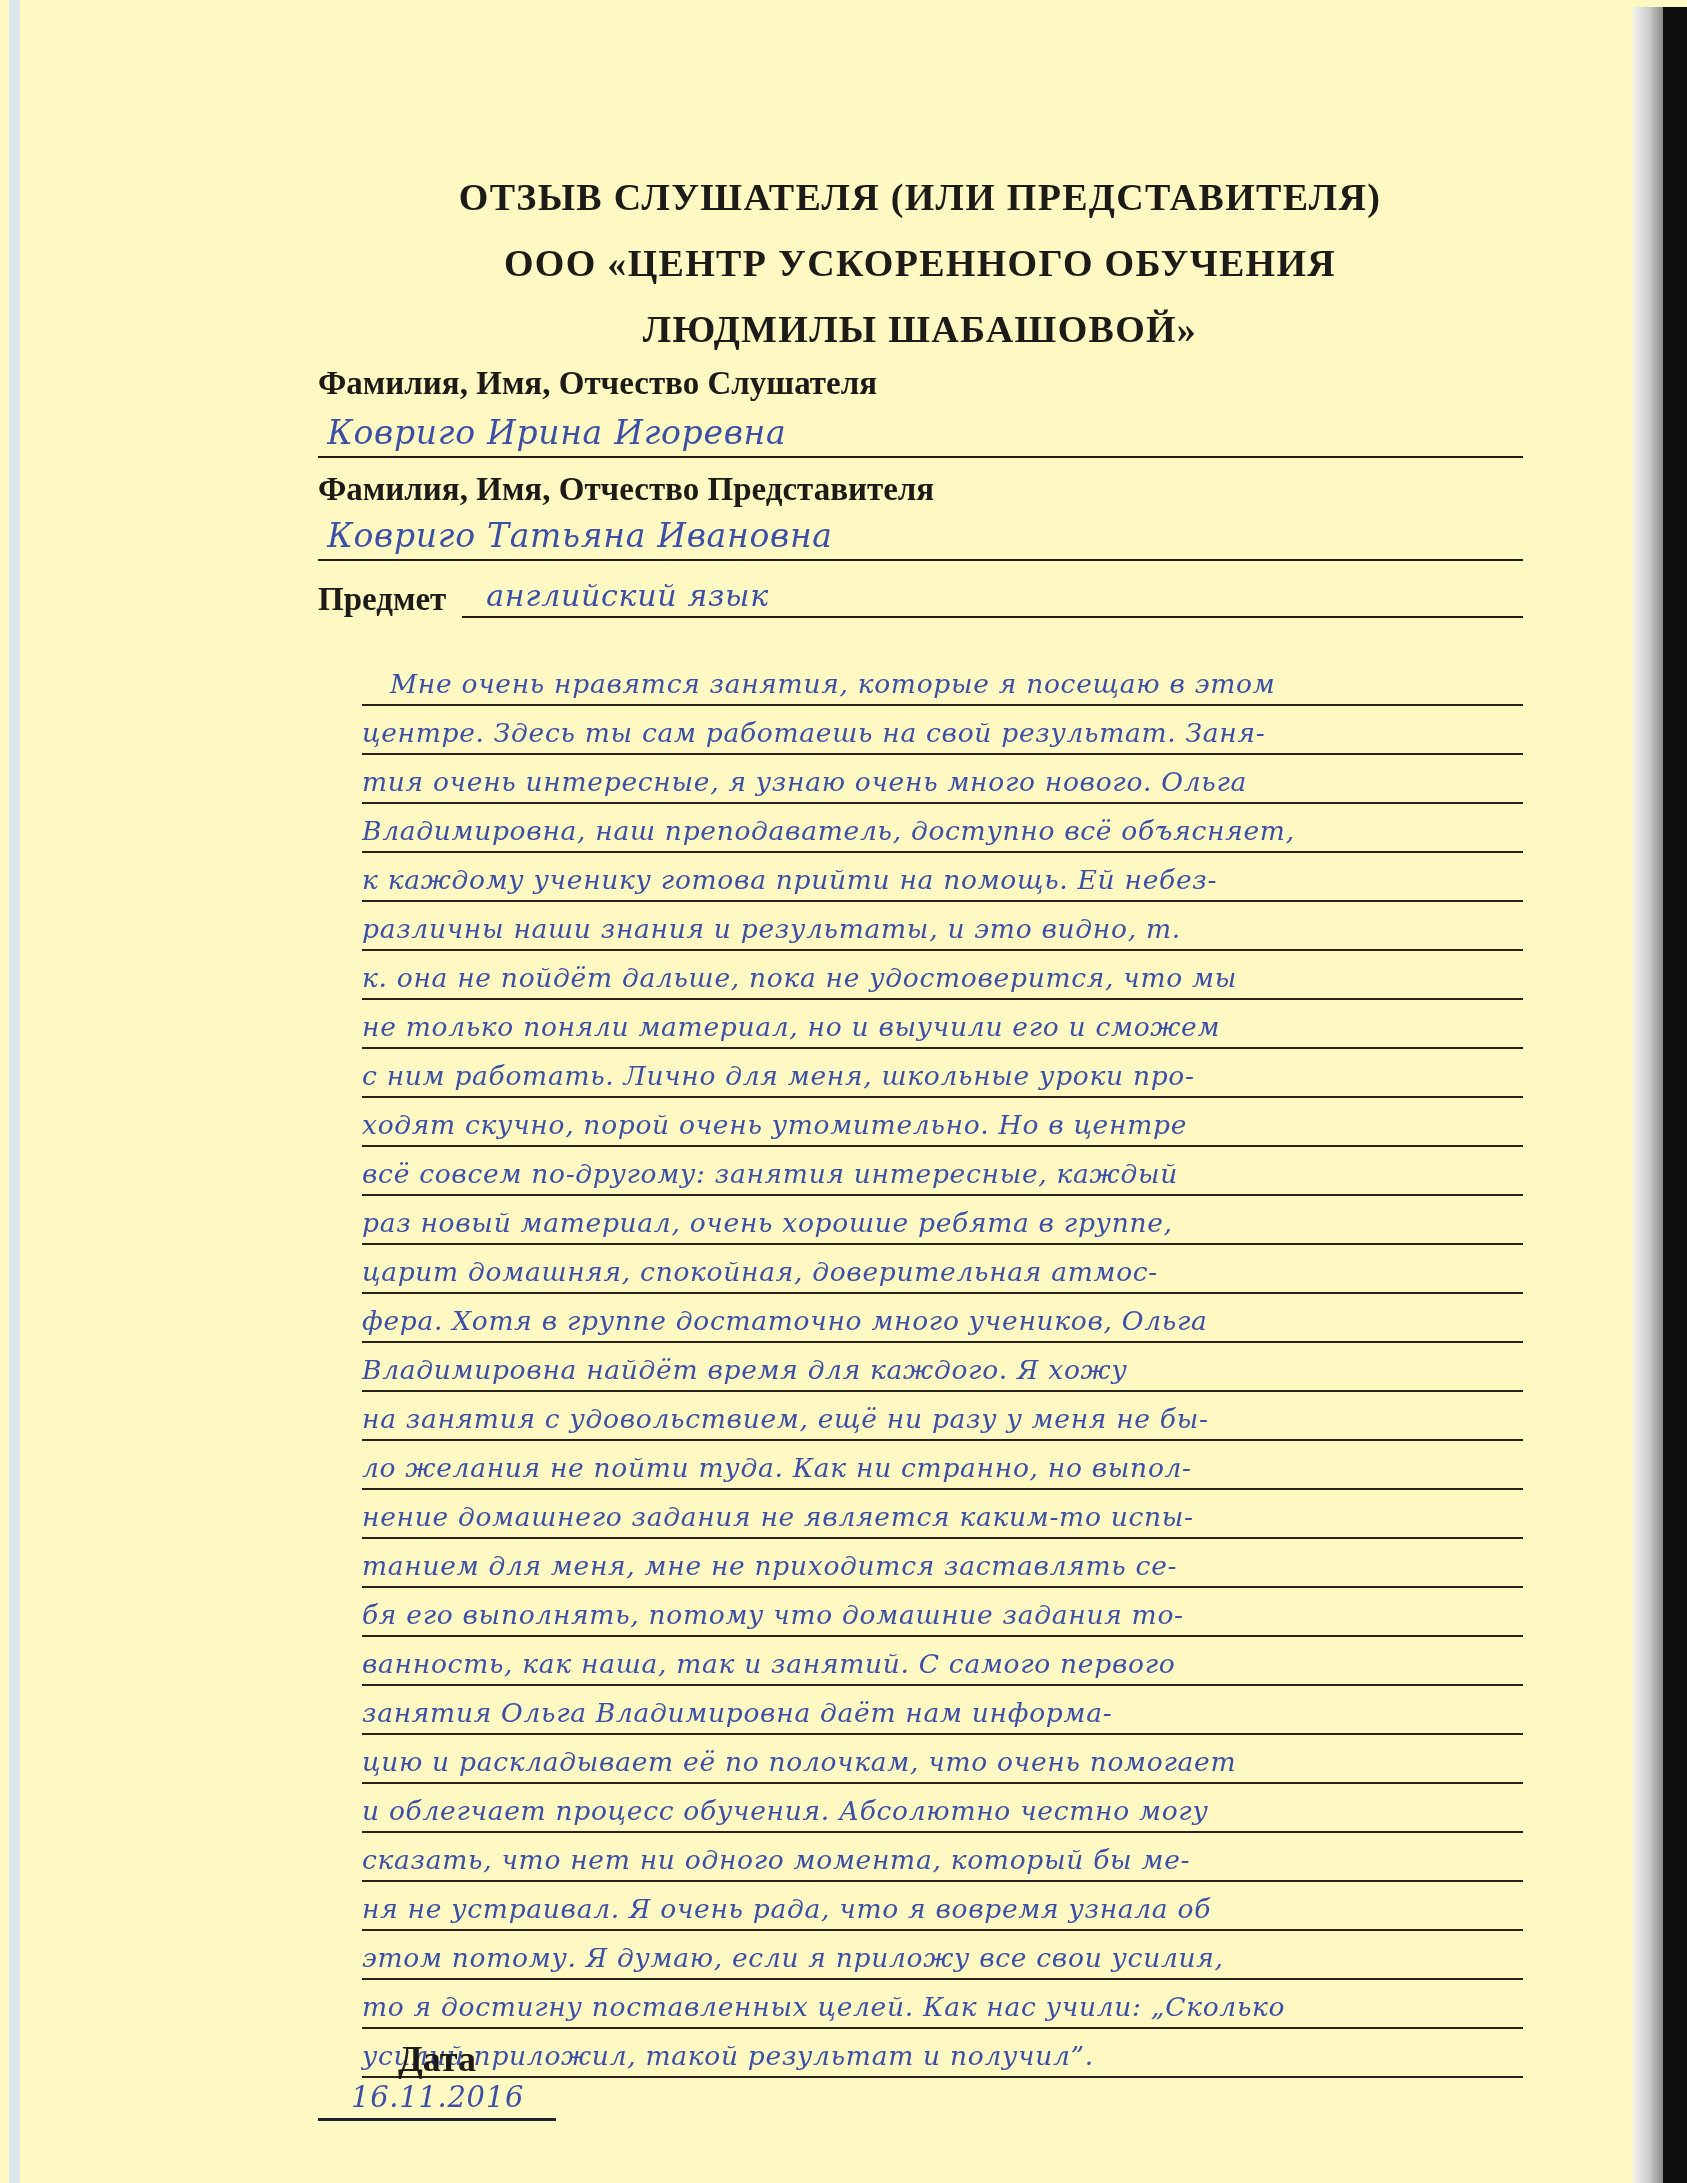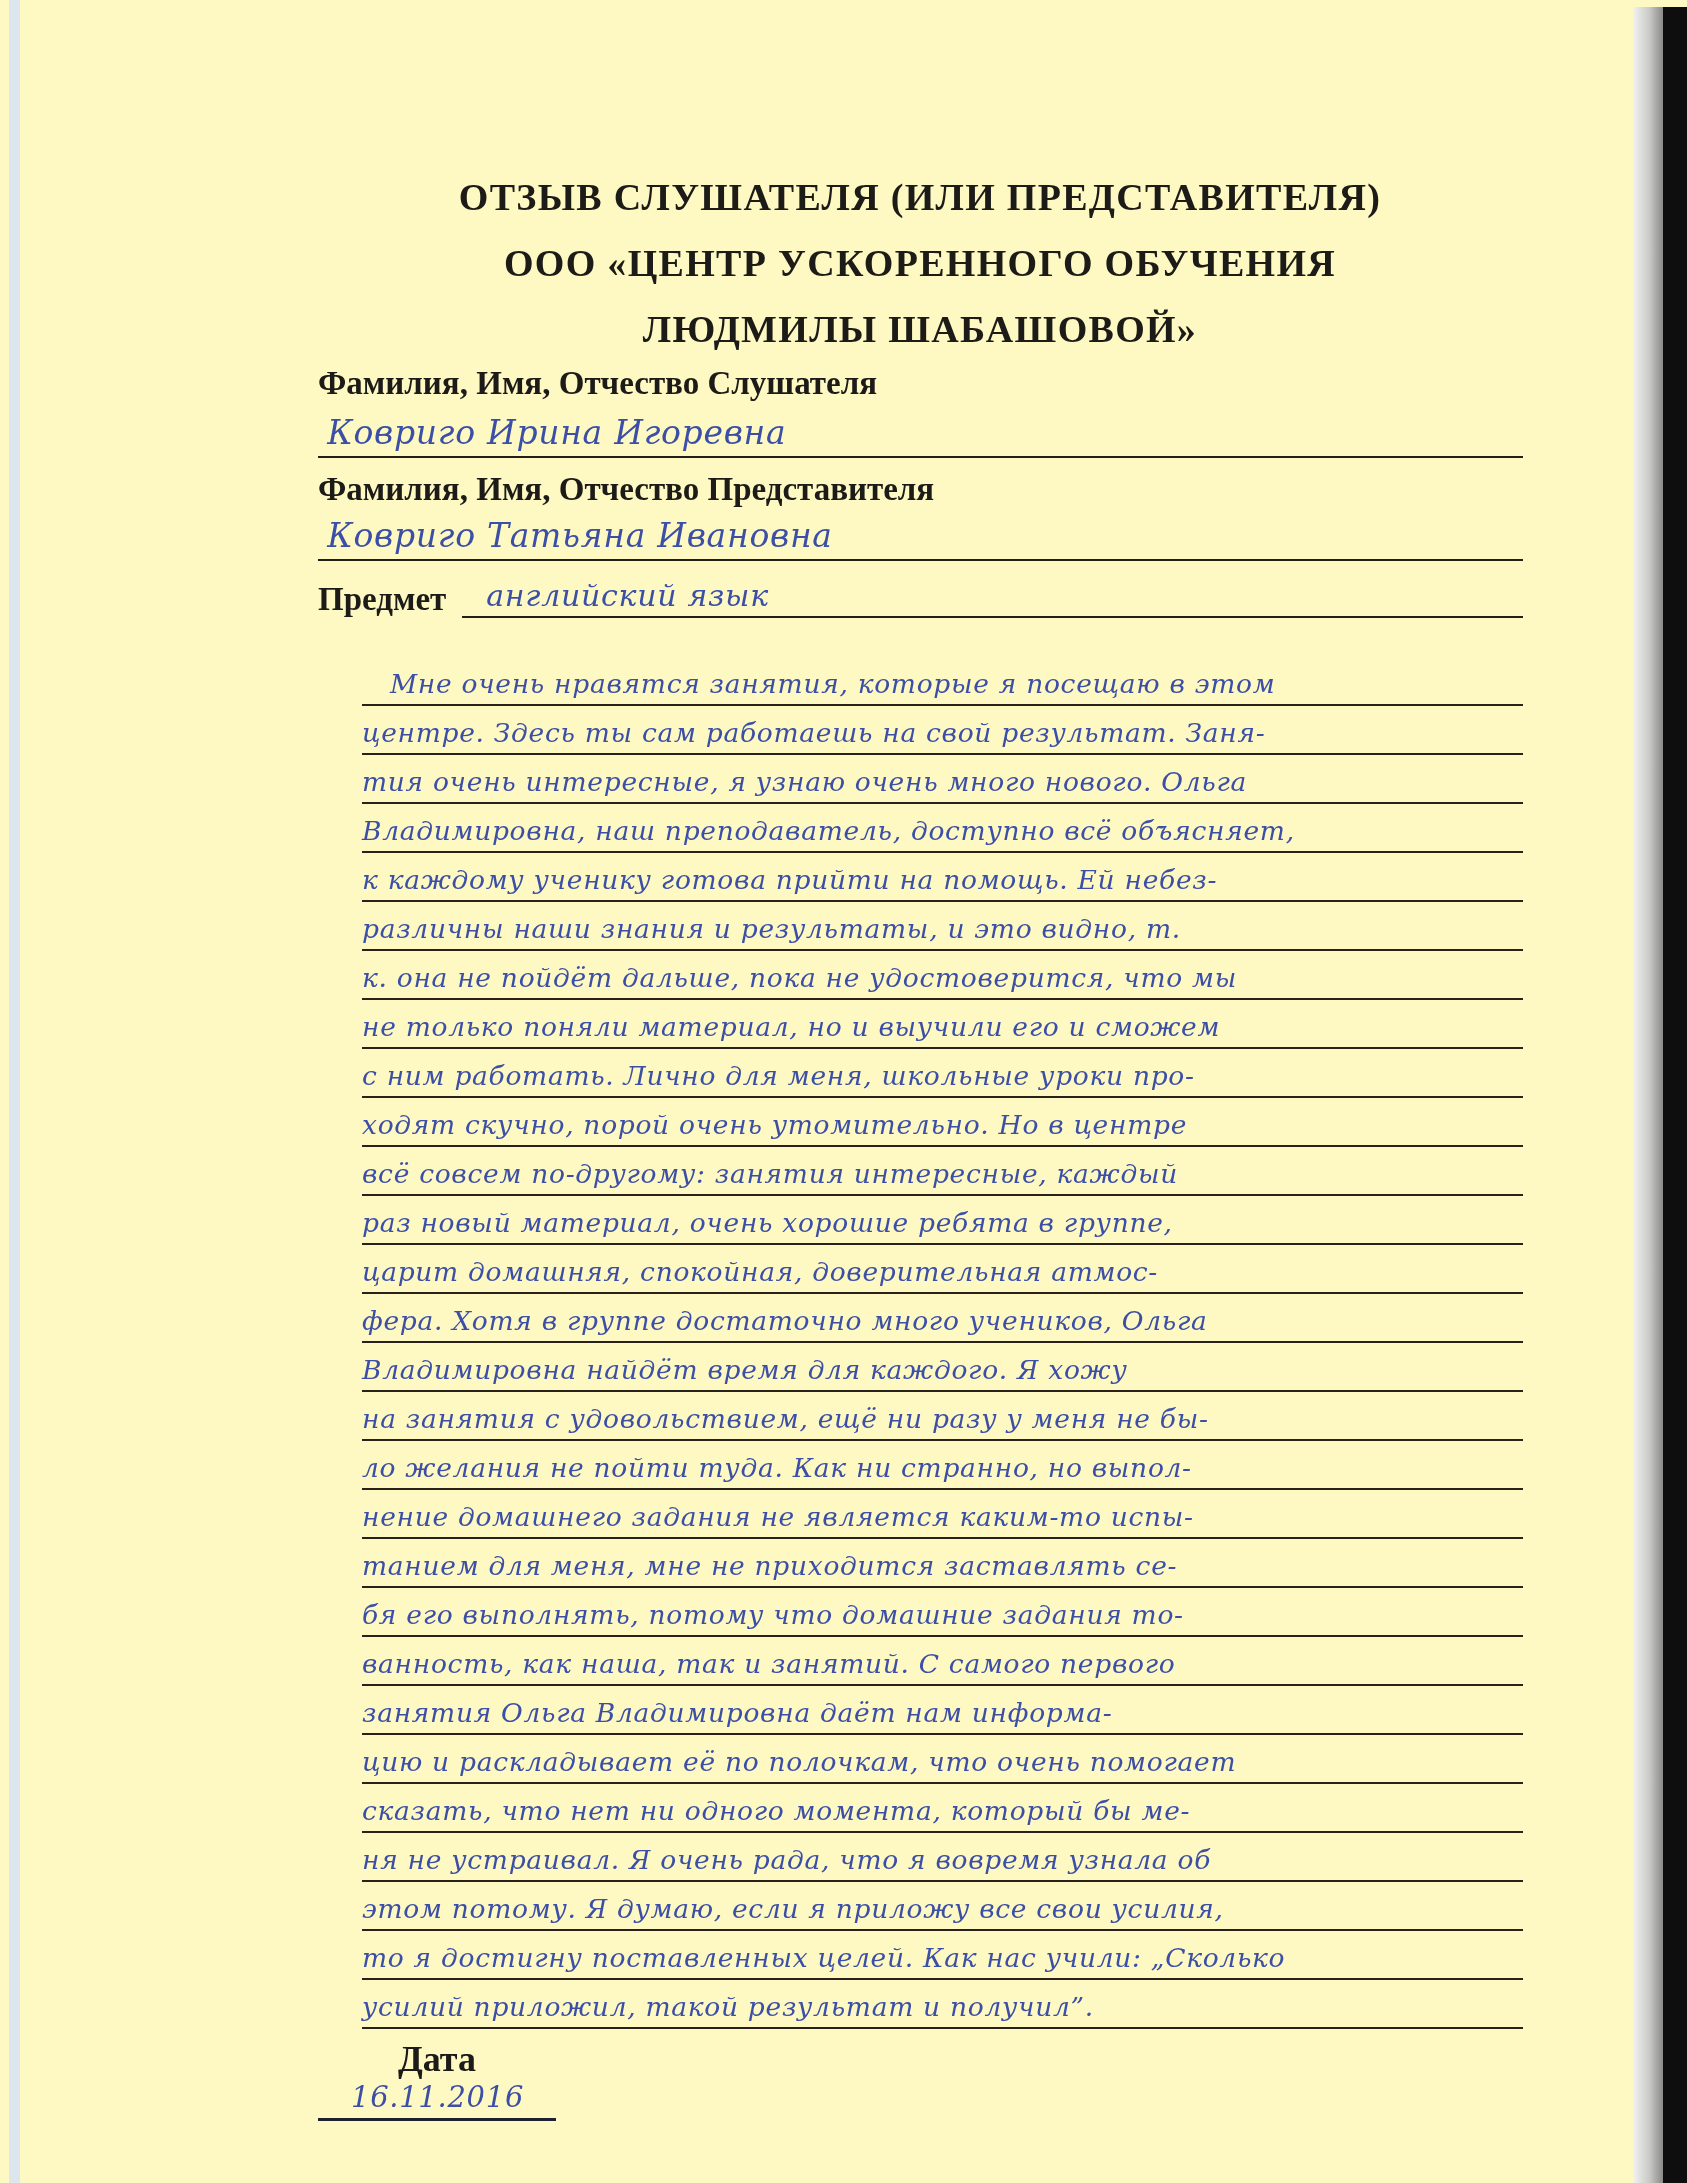--- a/index.html
+++ b/index.html
@@ -153,20 +153,21 @@
     <div class="review-line hand">фера. Хотя в группе достаточно много учеников, Ольга</div>
     <div class="review-line hand">Владимировна найдёт время для каждого. Я хожу</div>
     <div class="review-line hand">на занятия с удовольствием, ещё ни разу у меня не бы-</div>
     <div class="review-line hand">ло желания не пойти туда. Как ни странно, но выпол-</div>
     <div class="review-line hand">нение домашнего задания не является каким-то испы-</div>
     <div class="review-line hand">танием для меня, мне не приходится заставлять се-</div>
     <div class="review-line hand">бя его выполнять, потому что домашние задания то-</div>
     <div class="review-line hand">ванность, как наша, так и занятий. С самого первого</div>
     <div class="review-line hand">занятия Ольга Владимировна даёт нам информа-</div>
     <div class="review-line hand">цию и раскладывает её по полочкам, что очень помогает</div>
+    <div class="review-line hand">и облегчает процесс обучения. Абсолютно честно могу</div>
     <div class="review-line hand">сказать, что нет ни одного момента, который бы ме-</div>
     <div class="review-line hand">ня не устраивал. Я очень рада, что я вовремя узнала об</div>
     <div class="review-line hand">этом потому. Я думаю, если я приложу все свои усилия,</div>
     <div class="review-line hand">то я достигну поставленных целей. Как нас учили: „Сколько</div>
     <div class="review-line hand">усилий приложил, такой результат и получил”.</div>
   </div>
 
   <div class="date-row">
     <span class="field-label-inline">Дата</span>
     <span class="fill">

